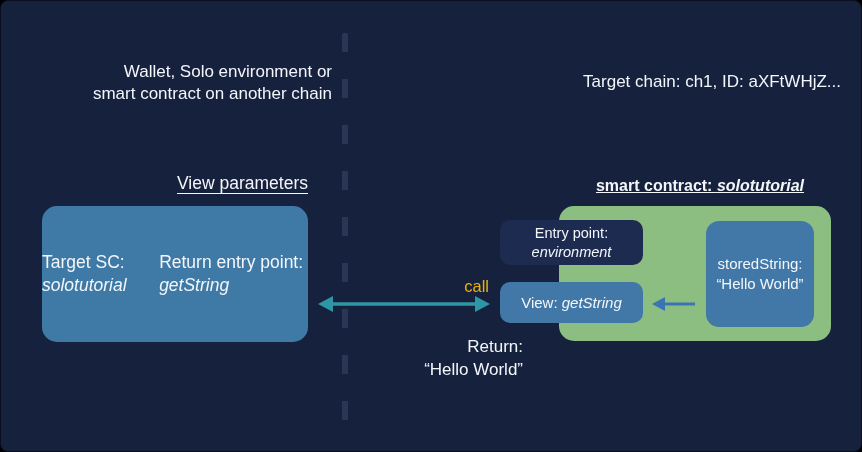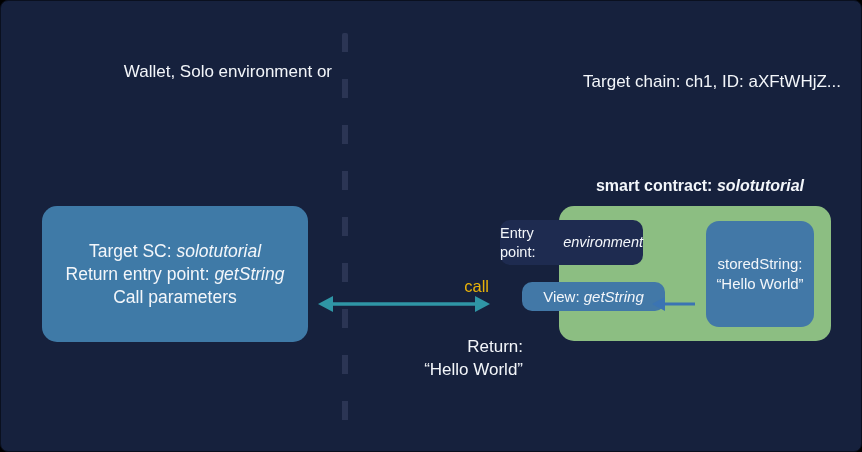--- a/index.html
+++ b/index.html
@@ -26,44 +26,44 @@
 
   
   .left-header{left:16px;top:60px;width:315px;font-size:17px;line-height:22px;}
   .section-title{
     left:41px;top:172px;width:266px;font-size:17.5px;
     text-decoration:underline;text-underline-offset:4px;
   }
   .left-box{
     left:41px;top:205px;width:266px;height:136px;
     background:#3F7AA7;border-radius:15px;
-    display:flex;flex-direction:column;justify-content:center;align-items:center;
+    display:flex;flex-direction:row;justify-content:center;align-items:center;
     font-size:17.5px;line-height:23px;
   }
 
   
   .call-label{left:318px;top:276px;width:170px;font-size:16.5px;color:#eab308;}
   .call-arrow{left:317px;top:292px;}
   .return-label{left:322px;top:334px;width:200px;font-size:17px;line-height:23px;}
 
   
   .right-header{left:440px;top:71px;width:400px;font-size:17px;}
-  .contract-label{right:57px;top:176px;font-size:16px;font-weight:600;}
+  .contract-label{right:57px;top:176px;font-size:16px;font-weight:600;text-decoration:underline;}
   .green-box{
     left:558px;top:205px;width:272px;height:135px;
     background:#8CBE82;border-radius:15px;
   }
   .entry-box{
     left:499px;top:219px;width:143px;height:45px;
     background:#1E2B50;border-radius:10px;
-    display:flex;flex-direction:row;justify-content:center;align-items:center;
+    display:flex;flex-direction:column;justify-content:center;align-items:center;
     font-size:14.5px;line-height:19px;
   }
   .view-box{
-    left:521px;top:281px;width:143px;height:29px;
+    left:499px;top:281px;width:143px;height:41px;
     background:#4278A7;border-radius:10px;
     display:flex;justify-content:center;align-items:center;
     font-size:15px;
   }
   .stored-box{
     left:705px;top:220px;width:108px;height:106px;
     background:#4278A7;border-radius:13px;
     display:flex;flex-direction:column;justify-content:center;align-items:center;
     font-size:15px;line-height:20px;
   }
@@ -72,27 +72,28 @@
 </style>
 </head>
 <body>
 
 <div class="stage">
 
   <div class="abs divider"></div>
 
   <div class="abs center left-header">
     <div>Wallet, Solo environment or</div>
+    <div>smart contract on another chain</div>
   </div>
 
+  <div class="abs center section-title">View parameters</div>
 
   <div class="abs left-box">
     <div><span>Target SC: </span><i>solotutorial</i></div>
     <div><span>Return entry point: </span><i>getString</i></div>
-    <div>Call parameters</div>
   </div>
 
   <div class="abs center call-label">call</div>
 
   <svg class="abs call-arrow" width="172" height="22" viewBox="0 0 172 22">
     <line x1="13" y1="11" x2="159" y2="11" stroke="#2F96A6" stroke-width="3.5"></line>
     <polygon points="0,11 15,3 15,19" fill="#2F96A6"></polygon>
     <polygon points="172,11 157,3 157,19" fill="#2F96A6"></polygon>
   </svg>
 

